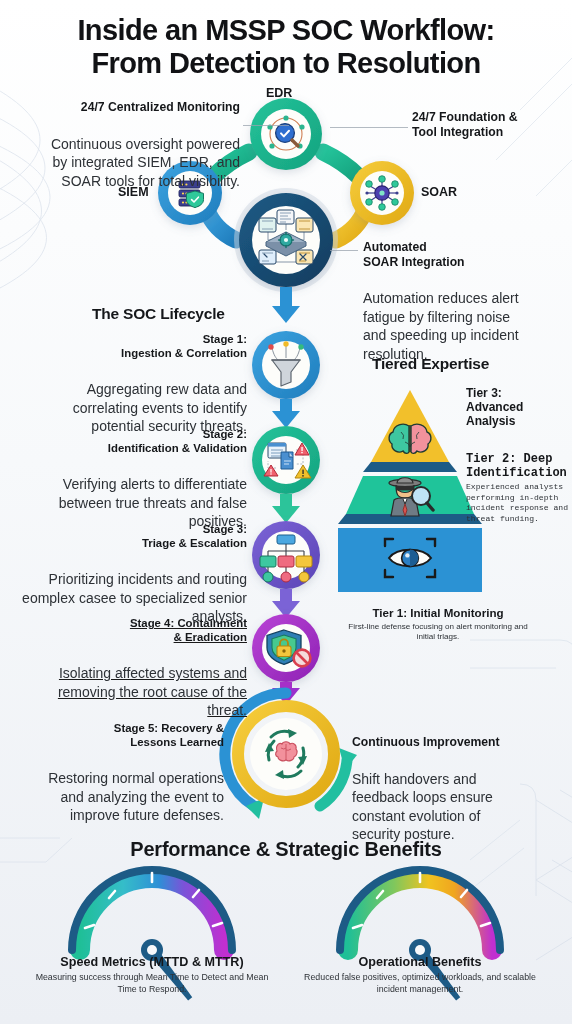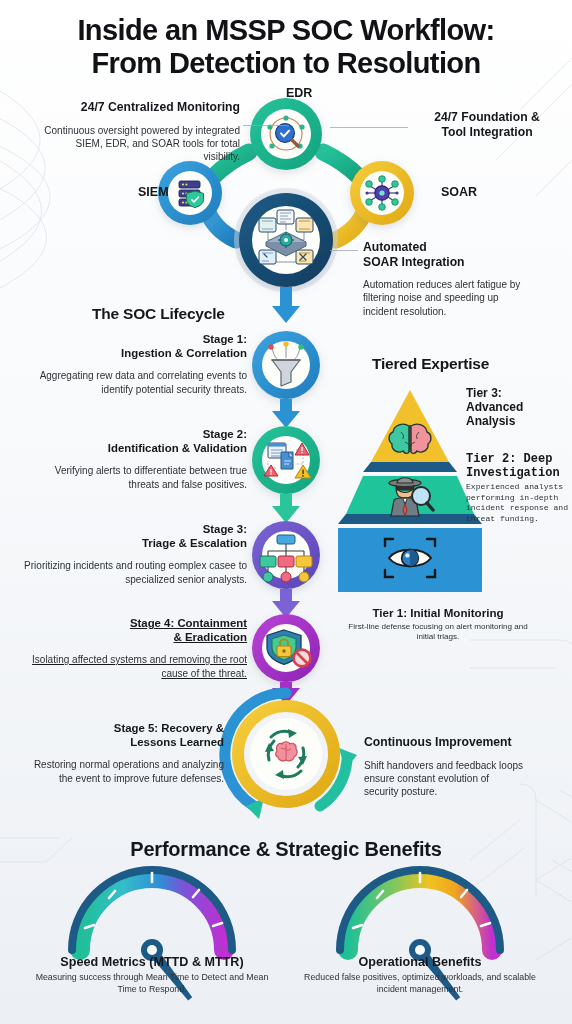--- a/index.html
+++ b/index.html
@@ -27,29 +27,29 @@
     position:absolute; font-weight:800; color:#15171a; letter-spacing:-0.2px;
   }
   #soc-lifecycle-title{ left:92px; top:305px; font-size:15.5px; }
   #tiered-title{ left:372px; top:355px; font-size:15.5px; }
   #perf-title{ left:0; right:0; top:838px; text-align:center; font-size:20px; }
 
   
   .tb{ position:absolute; }
   .tb .h{ font-weight:800; font-size:11.4px; line-height:1.2; color:#15171a; }
   .tb .h.big{ font-size:12.2px; }
-  .tb .p{ font-size:10px; line-height:1.32; color:#2d3136; margin-top:9px; }
+  .tb .p{ font-size:14px; line-height:1.32; color:#2d3136; margin-top:20px; }
   .ta-r{ text-align:right; }
   .ta-l{ text-align:left; }
   .ta-c{ text-align:center; }
 
   .hairline{ position:absolute; height:1px; background:#9aa3ad; opacity:.75; }
 
   
-  .node-lab{ position:absolute; font-weight:800; font-size:12.5px; color:#15171a;margin-left:20px; }
+  .node-lab{ position:absolute; font-weight:800; font-size:12.5px; color:#15171a; }
 
   
   .tier-lab .h{ font-weight:800; font-size:12px; line-height:1.18; color:#15171a; }
   .tier-lab .p{ font-size:8.1px; line-height:1.3; color:#2d3136; margin-top:2px; }
 
   
   .gauge-cap{ position:absolute; text-align:center; }
   .gauge-cap .h{ font-weight:800; font-size:12.6px; color:#15171a; }
   .gauge-cap .p{ font-size:8.8px; line-height:1.33; color:#2d3136; margin-top:3px; }
 </style>
@@ -493,21 +493,21 @@
   <div class="node-lab" style="left:266px; top:86px;">EDR</div>
   <div class="node-lab" style="left:118px; top:185px;">SIEM</div>
   <div class="node-lab" style="left:421px; top:185px;">SOAR</div>
 
   <div class="tb ta-r" style="left:40px; top:100px; width:200px;">
     <div class="h big">24/7 Centralized Monitoring</div>
     <div class="p">Continuous oversight powered by integrated SIEM, EDR, and SOAR tools for total visibility.</div>
   </div>
   <div class="hairline" style="left:243px; top:125px; width:46px;"></div>
 
-  <div class="tb ta-l" style="left:412px; top:110px; width:150px;text-align:center;">
+  <div class="tb ta-l" style="left:412px; top:110px; width:150px;">
     <div class="h big">24/7 Foundation &amp;</div>
     <div class="h big">Tool Integration</div>
   </div>
   <div class="hairline" style="left:330px; top:127px; width:78px;"></div>
 
   <div class="tb ta-l" style="left:363px; top:240px; width:160px;">
     <div class="h big">Automated</div>
     <div class="h big">SOAR Integration</div>
     <div class="p">Automation reduces alert fatigue by filtering noise and speeding up incident resolution.</div>
   </div>
@@ -538,35 +538,35 @@
     <div class="h">&amp; Eradication</div>
     <div class="p">Isolating affected systems and removing the root cause of the threat.</div>
   </div>
 
   <div class="tb ta-r" style="left:22px; top:722px; width:202px;">
     <div class="h">Stage 5: Recovery &amp;</div>
     <div class="h">Lessons Learned</div>
     <div class="p">Restoring normal operations and analyzing the event to improve future defenses.</div>
   </div>
 
-  <div class="tb ta-l" style="left:364px; top:735px; width:160px;">
+  <div class="tb ta-l" style="left:352px; top:735px; width:160px;">
     <div class="h big">Continuous Improvement</div>
     <div class="p">Shift handovers and feedback loops ensure constant evolution of security posture.</div>
   </div>
 
   <div class="sect-h" id="tiered-title">Tiered Expertise</div>
 
   <div class="tb tier-lab ta-l" style="left:466px; top:386px; width:104px;">
     <div class="h">Tier 3:</div>
     <div class="h">Advanced Analysis</div>
   </div>
 
   <div class="tb tier-lab ta-l" style="left:466px; top:452px; width:104px;font-family:Liberation Mono, monospace;">
     <div class="h">Tier 2: Deep</div>
-    <div class="h">Investigation</div>
+    <div class="h">Identification</div>
     <div class="p">Experienced analysts performing in-depth incident response and threat funding.</div>
   </div>
 
   <div class="tb tier-lab ta-c" style="left:338px; top:606px; width:200px;">
     <div class="h" style="font-size:11.6px;">Tier 1: Initial Monitoring</div>
     <div class="p">First-line defense focusing on alert monitoring and initial trlags.</div>
   </div>
 
   <div class="sect-h" id="perf-title">Performance &amp; Strategic Benefits</div>
 

